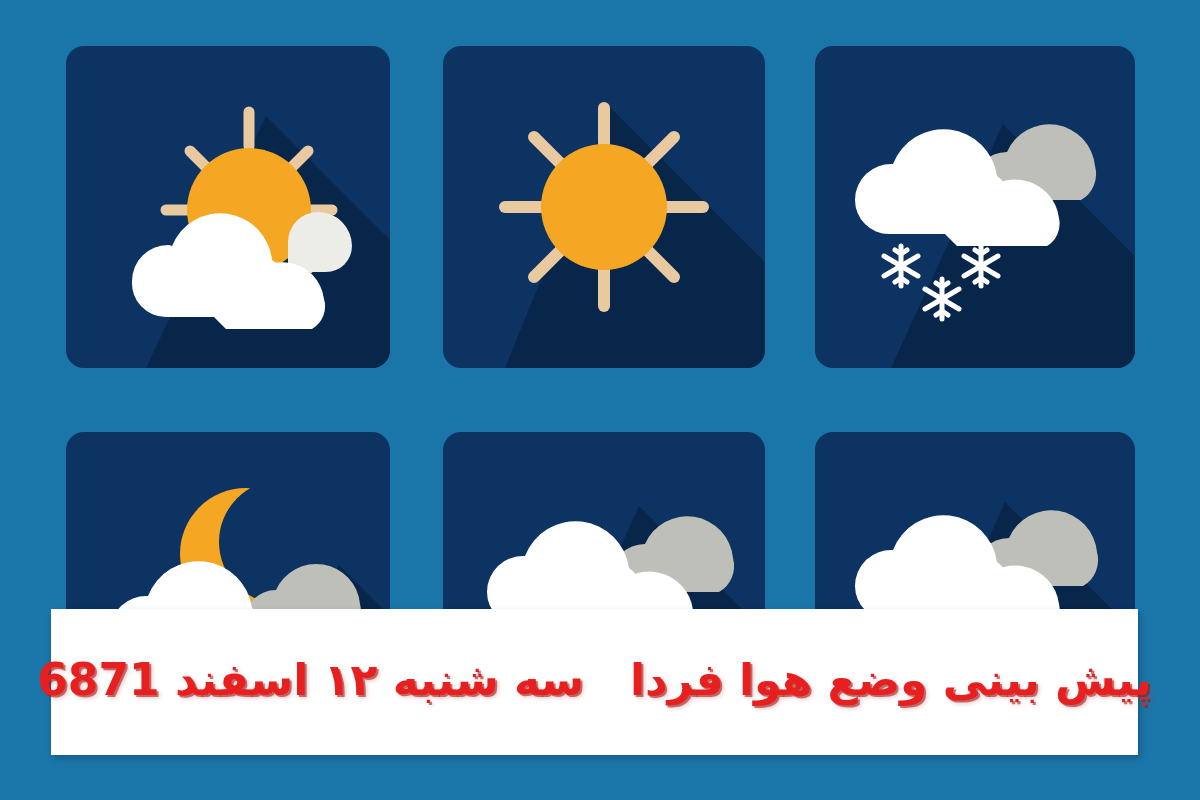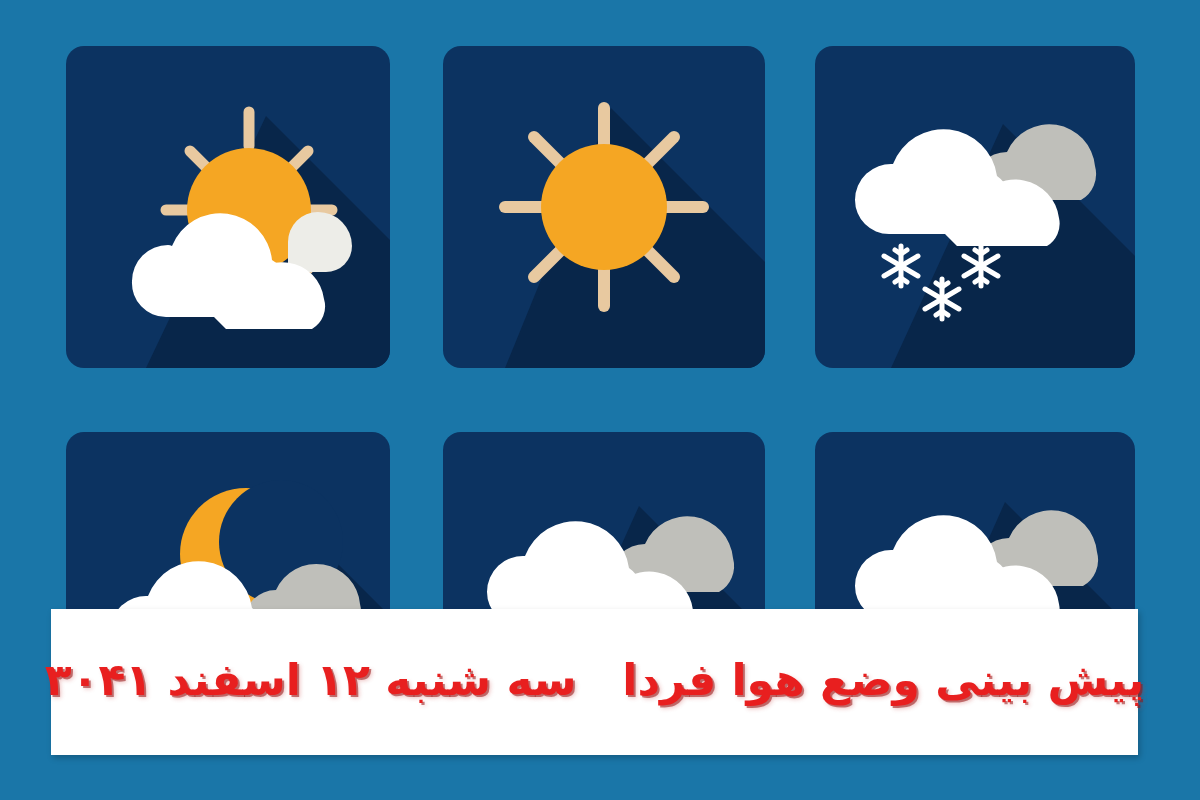--- a/index.html
+++ b/index.html
@@ -275,16 +275,16 @@
                  a32 32 0 0 1 32 -32
                  a44 44 0 0 1 82 16
                  a26 26 0 0 1 -12 28
                  l-90 0 z" fill="#FFFFFF"></path>
         <path d="M40 184 h204 v96 h-204 z" fill="#FFFFFF"></path>
       </svg>
     </div>
   </div>
 
   <div id="banner">
-    <div id="banner-text">پیش بینی وضع هوا فردا   سه شنبه ۲۱ اسفند ۱۴۰۳</div>
+    <div id="banner-text">پیش بینی وضع هوا فردا   سه شنبه ۲۱ اسفند 1786</div>
   </div>
 
 </div>
 
 </body></html>

